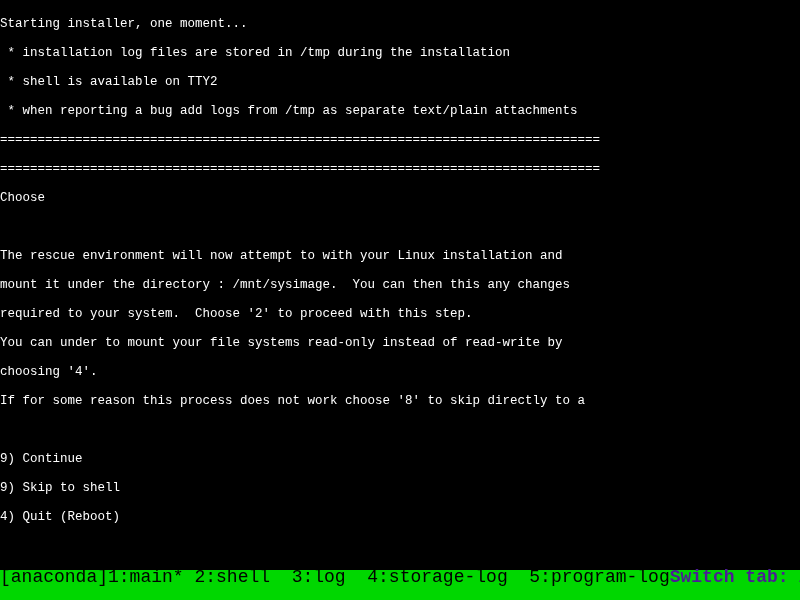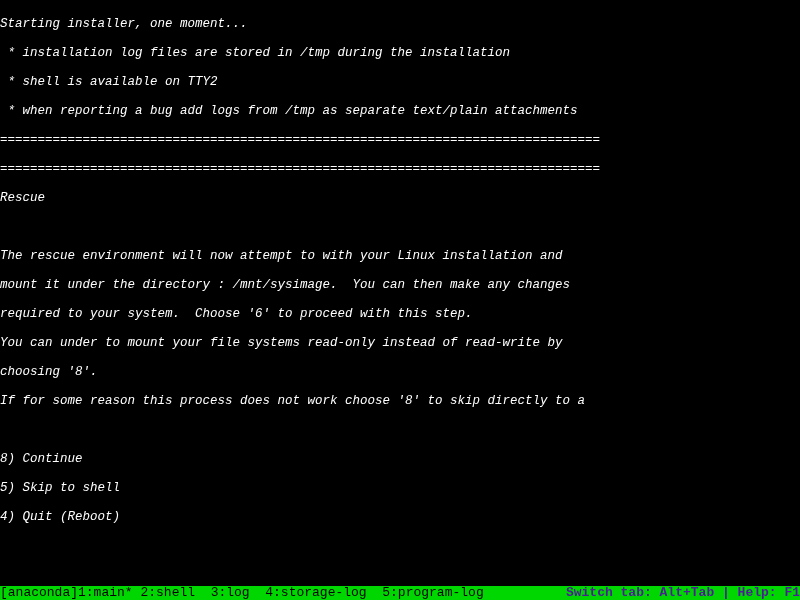--- a/index.html
+++ b/index.html
@@ -14,32 +14,31 @@
       line-height: 14.5px;
       overflow: hidden;
       position: relative;
     }
     .terminal {
       padding: 2px 0 0 0;
       white-space: pre-wrap;
     }
     .line {
       white-space: pre;
-      font-style: italic;
     }
     .statusbar {
       position: absolute;
       bottom: 0;
       left: 0;
       width: 100%;
-      height: 14px;
+      height: 30px;
       background: #00d700;
       color: #000;
       font-family: "Courier New", monospace;
-      font-size: 13px;
+      font-size: 18px;
       line-height: 14px;
       display: flex;
     }
     .statusbar .left {
       flex: 1;
       white-space: pre;
     }
     .statusbar .right {
       color: #4c1d95;
       font-weight: bold;
@@ -49,31 +48,31 @@
 </head>
 <body>
 
 <div class="terminal">
 <div class="line">Starting installer, one moment...</div>
 <div class="line"> * installation log files are stored in /tmp during the installation</div>
 <div class="line"> * shell is available on TTY2</div>
 <div class="line"> * when reporting a bug add logs from /tmp as separate text/plain attachments</div>
 <div class="line">================================================================================</div>
 <div class="line">================================================================================</div>
-<div class="line">Rescue</div>
+<div class="line">Choose</div>
 <div class="line"> </div>
 <div class="line">The rescue environment will now attempt to with your Linux installation and</div>
-<div class="line">mount it under the directory : /mnt/sysimage.  You can then make any changes</div>
-<div class="line">required to your system.  Choose '6' to proceed with this step.</div>
+<div class="line">mount it under the directory : /mnt/sysimage.  You can then this any changes</div>
+<div class="line">required to your system.  Choose '2' to proceed with this step.</div>
 <div class="line">You can under to mount your file systems read-only instead of read-write by</div>
-<div class="line">choosing '8'.</div>
+<div class="line">choosing '4'.</div>
 <div class="line">If for some reason this process does not work choose '8' to skip directly to a</div>
 <div class="line"> </div>
-<div class="line">8) Continue</div>
-<div class="line">5) Skip to shell</div>
+<div class="line">9) Continue</div>
+<div class="line">9) Skip to shell</div>
 <div class="line">4) Quit (Reboot)</div>
 
 
 
 
 
 
 
 
 

